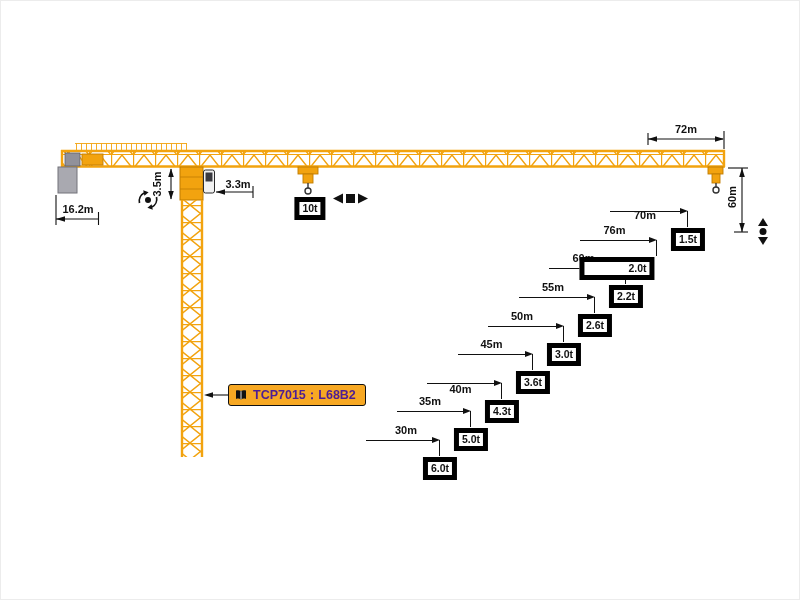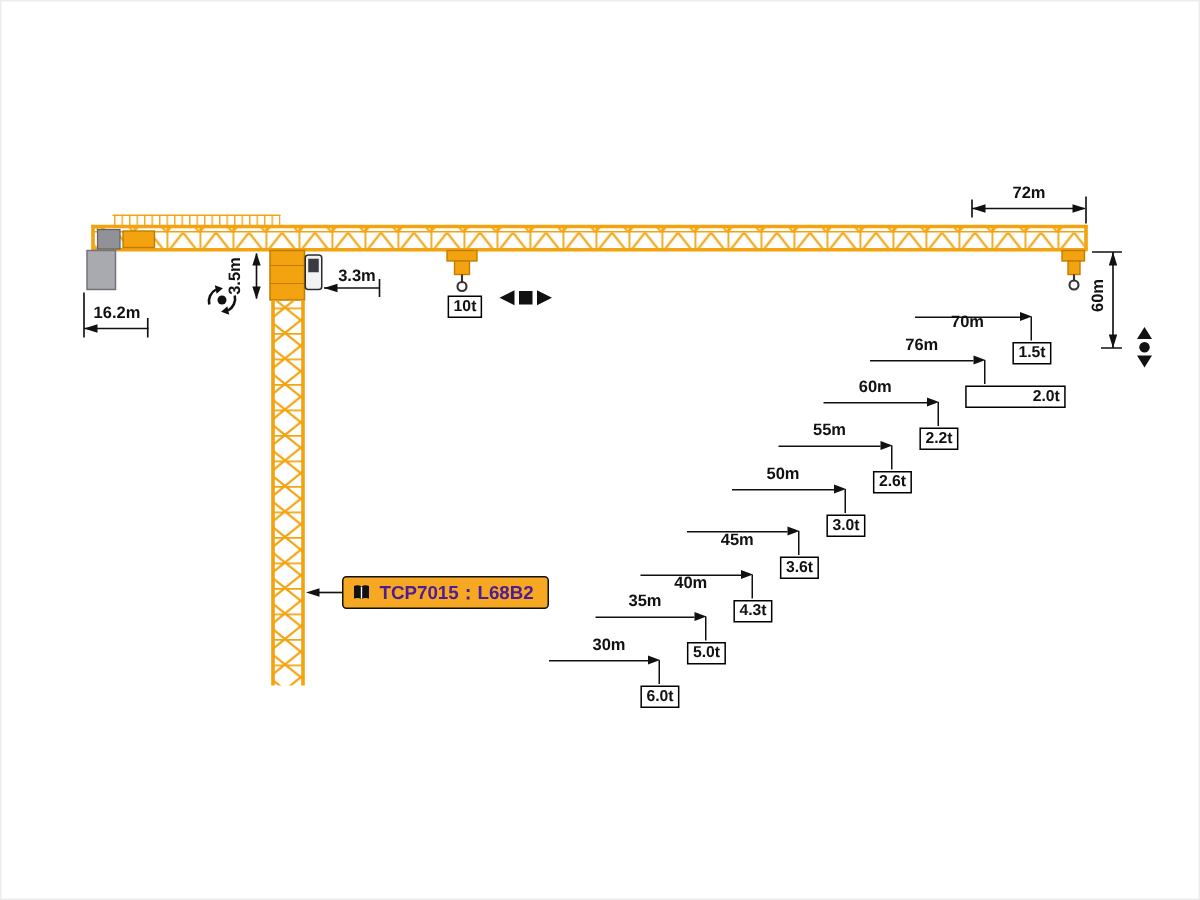--- a/index.html
+++ b/index.html
@@ -33,21 +33,21 @@
   .hookline{stroke:#333;stroke-width:1.4;fill:none;}
   .hookcirc{stroke:#333;stroke-width:1.4;fill:none;}
   
   .dim-label{
     position:absolute;font-size:11px;font-weight:700;color:#111;
     text-align:center;white-space:nowrap;line-height:12px;
   }
   .vert{transform:rotate(-90deg);transform-origin:center;}
   .cap-box{
     position:absolute;font-size:10.5px;font-weight:700;color:#111;
-    border:1px solid #000000;background:#fff;padding:0 3px;line-height:13px;
+    border:5px solid #000000;background:#fff;padding:0 3px;line-height:13px;
     transform:translateX(-50%);white-space:nowrap;
   }
   .lc-line{position:absolute;height:1.3px;background:#111;}
   .lc-vline{position:absolute;width:1.3px;background:#111;}
   .lc-arrow{
     position:absolute;width:0;height:0;
     border-top:3.5px solid transparent;border-bottom:3.5px solid transparent;
     border-left:8px solid #111;
   }
   .lc-radius{position:absolute;font-size:11px;font-weight:700;color:#111;text-align:center;}
@@ -204,21 +204,21 @@
       <div class="lc-radius" style="left: 396px; top: 394px; width: 66px;">35m</div>
       <div class="lc-vline" style="left: 469px; top: 410px; height: 16px;"></div>
       <div class="cap-box" style="left: 470px; top: 427px;">5.0t</div>
       <div class="lc-line" style="left: 426px; top: 382px; width: 67px;"></div>
       <div class="lc-arrow" style="left: 493px; top: 379px;"></div>
       <div class="lc-radius" style="left: 426px; top: 366px; width: 67px; margin-top: 16px;">40m</div>
       <div class="lc-vline" style="left: 500px; top: 382px; height: 16px;"></div>
       <div class="cap-box" style="left: 501px; top: 399px;">4.3t</div>
       <div class="lc-line" style="left: 457px; top: 353px; width: 67px;"></div>
       <div class="lc-arrow" style="left: 524px; top: 350px;"></div>
-      <div class="lc-radius" style="left: 457px; top: 337px; width: 67px; margin-top: 16px;">45m</div>
+      <div class="lc-radius" style="left: 457px; top: 337px; width: 67px;">45m</div>
       <div class="lc-vline" style="left: 531px; top: 353px; height: 16px;"></div>
       <div class="cap-box" style="left: 532px; top: 370px;">3.6t</div>
       <div class="lc-line" style="left: 487px; top: 325px; width: 68px;"></div>
       <div class="lc-arrow" style="left: 555px; top: 322px;"></div>
       <div class="lc-radius" style="left: 487px; top: 309px; width: 68px;">50m</div>
       <div class="lc-vline" style="left: 562px; top: 325px; height: 16px;"></div>
       <div class="cap-box" style="left: 563px; top: 342px;">3.0t</div>
       <div class="lc-line" style="left: 518px; top: 296px; width: 68px;"></div>
       <div class="lc-arrow" style="left: 586px; top: 293px;"></div>
       <div class="lc-radius" style="left: 518px; top: 280px; width: 68px;">55m</div>
@@ -226,21 +226,21 @@
       <div class="cap-box" style="left: 594px; top: 313px;">2.6t</div>
       <div class="lc-line" style="left: 548px; top: 267px; width: 69px;"></div>
       <div class="lc-arrow" style="left: 617px; top: 264px;"></div>
       <div class="lc-radius" style="left: 548px; top: 251px; width: 69px;">60m</div>
       <div class="lc-vline" style="left: 624px; top: 267px; height: 16px;"></div>
       <div class="cap-box" style="left: 625px; top: 284px;">2.2t</div>
       <div class="lc-line" style="left: 579px; top: 239px; width: 69px;"></div>
       <div class="lc-arrow" style="left: 648px; top: 236px;"></div>
       <div class="lc-radius" style="left: 579px; top: 223px; width: 69px;">76m</div>
       <div class="lc-vline" style="left: 655px; top: 239px; height: 16px;"></div>
-      <div class="cap-box" style="left: 676px; top: 256px; padding-left: 44px;">2.0t</div>
+      <div class="cap-box" style="left: 616px; top: 256px; padding-left: 44px;">2.0t</div>
       <div class="lc-line" style="left: 609px; top: 210px; width: 70px;"></div>
       <div class="lc-arrow" style="left: 679px; top: 207px;"></div>
       <div class="lc-radius" style="left: 609px; top: 194px; width: 70px; margin-top: 14px;">70m</div>
       <div class="lc-vline" style="left: 686px; top: 210px; height: 16px;"></div>
       <div class="cap-box" style="left: 687px; top: 227px;">1.5t</div>
     </div>
 
 </div>
 
 </body></html>

